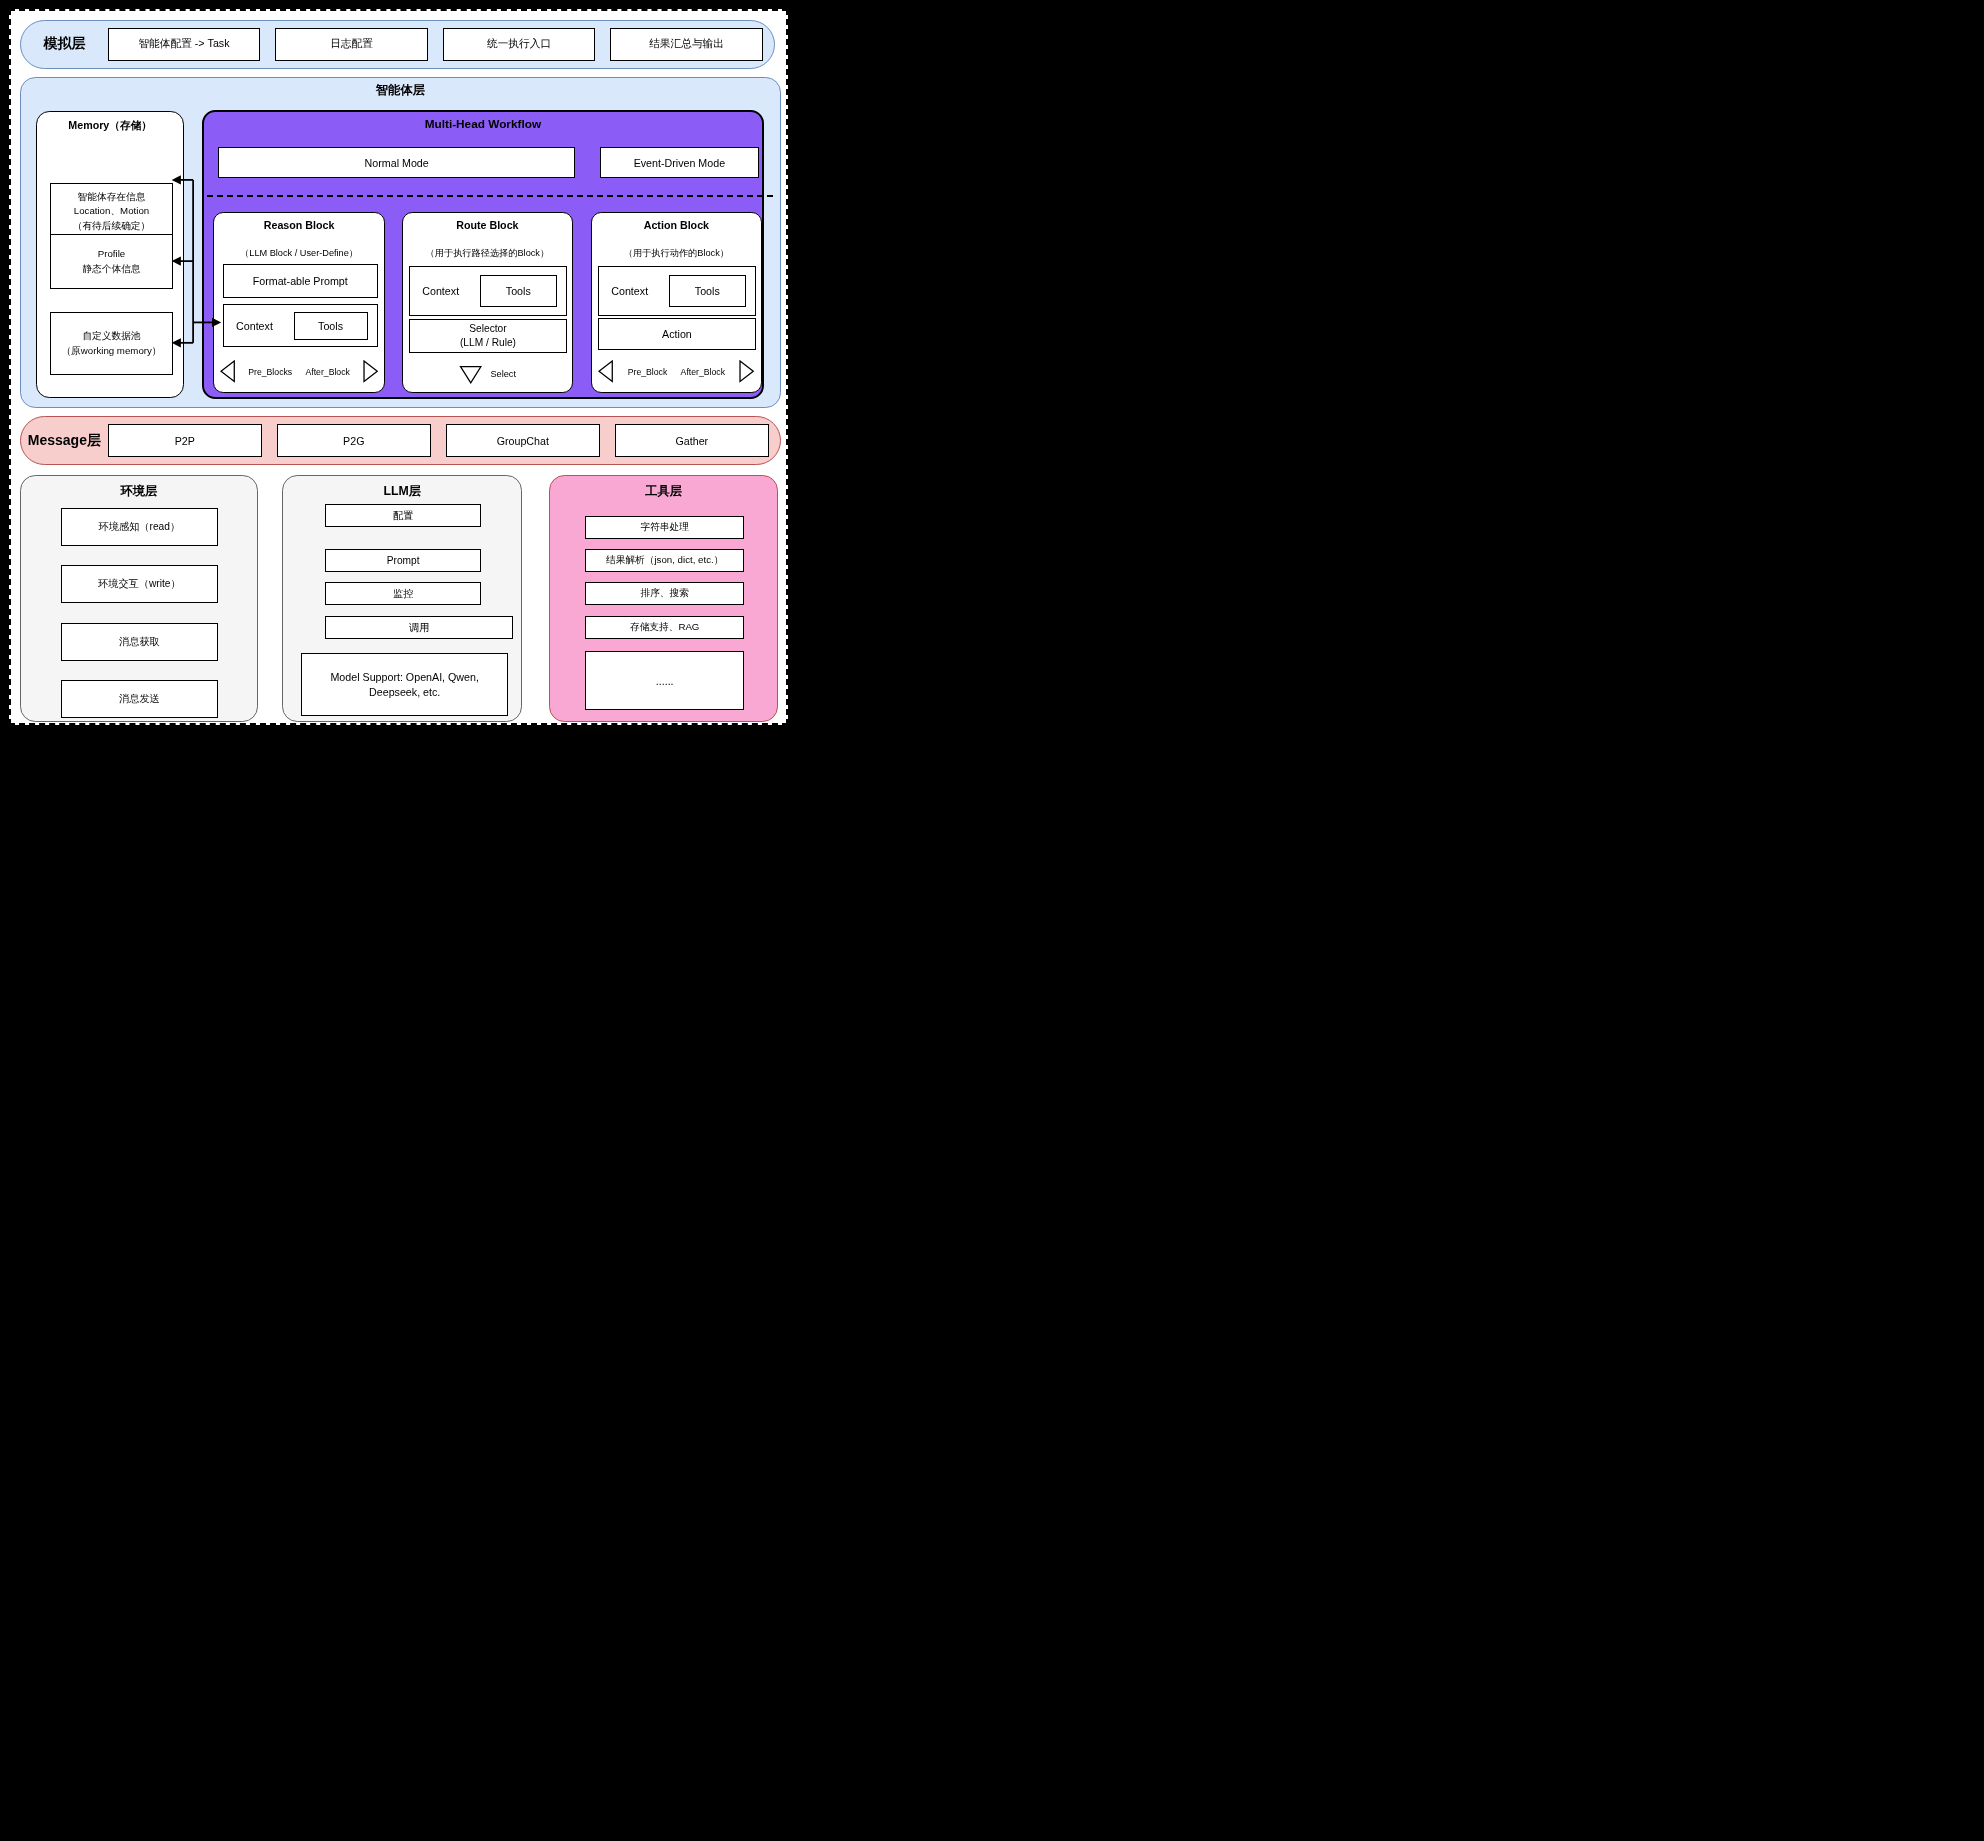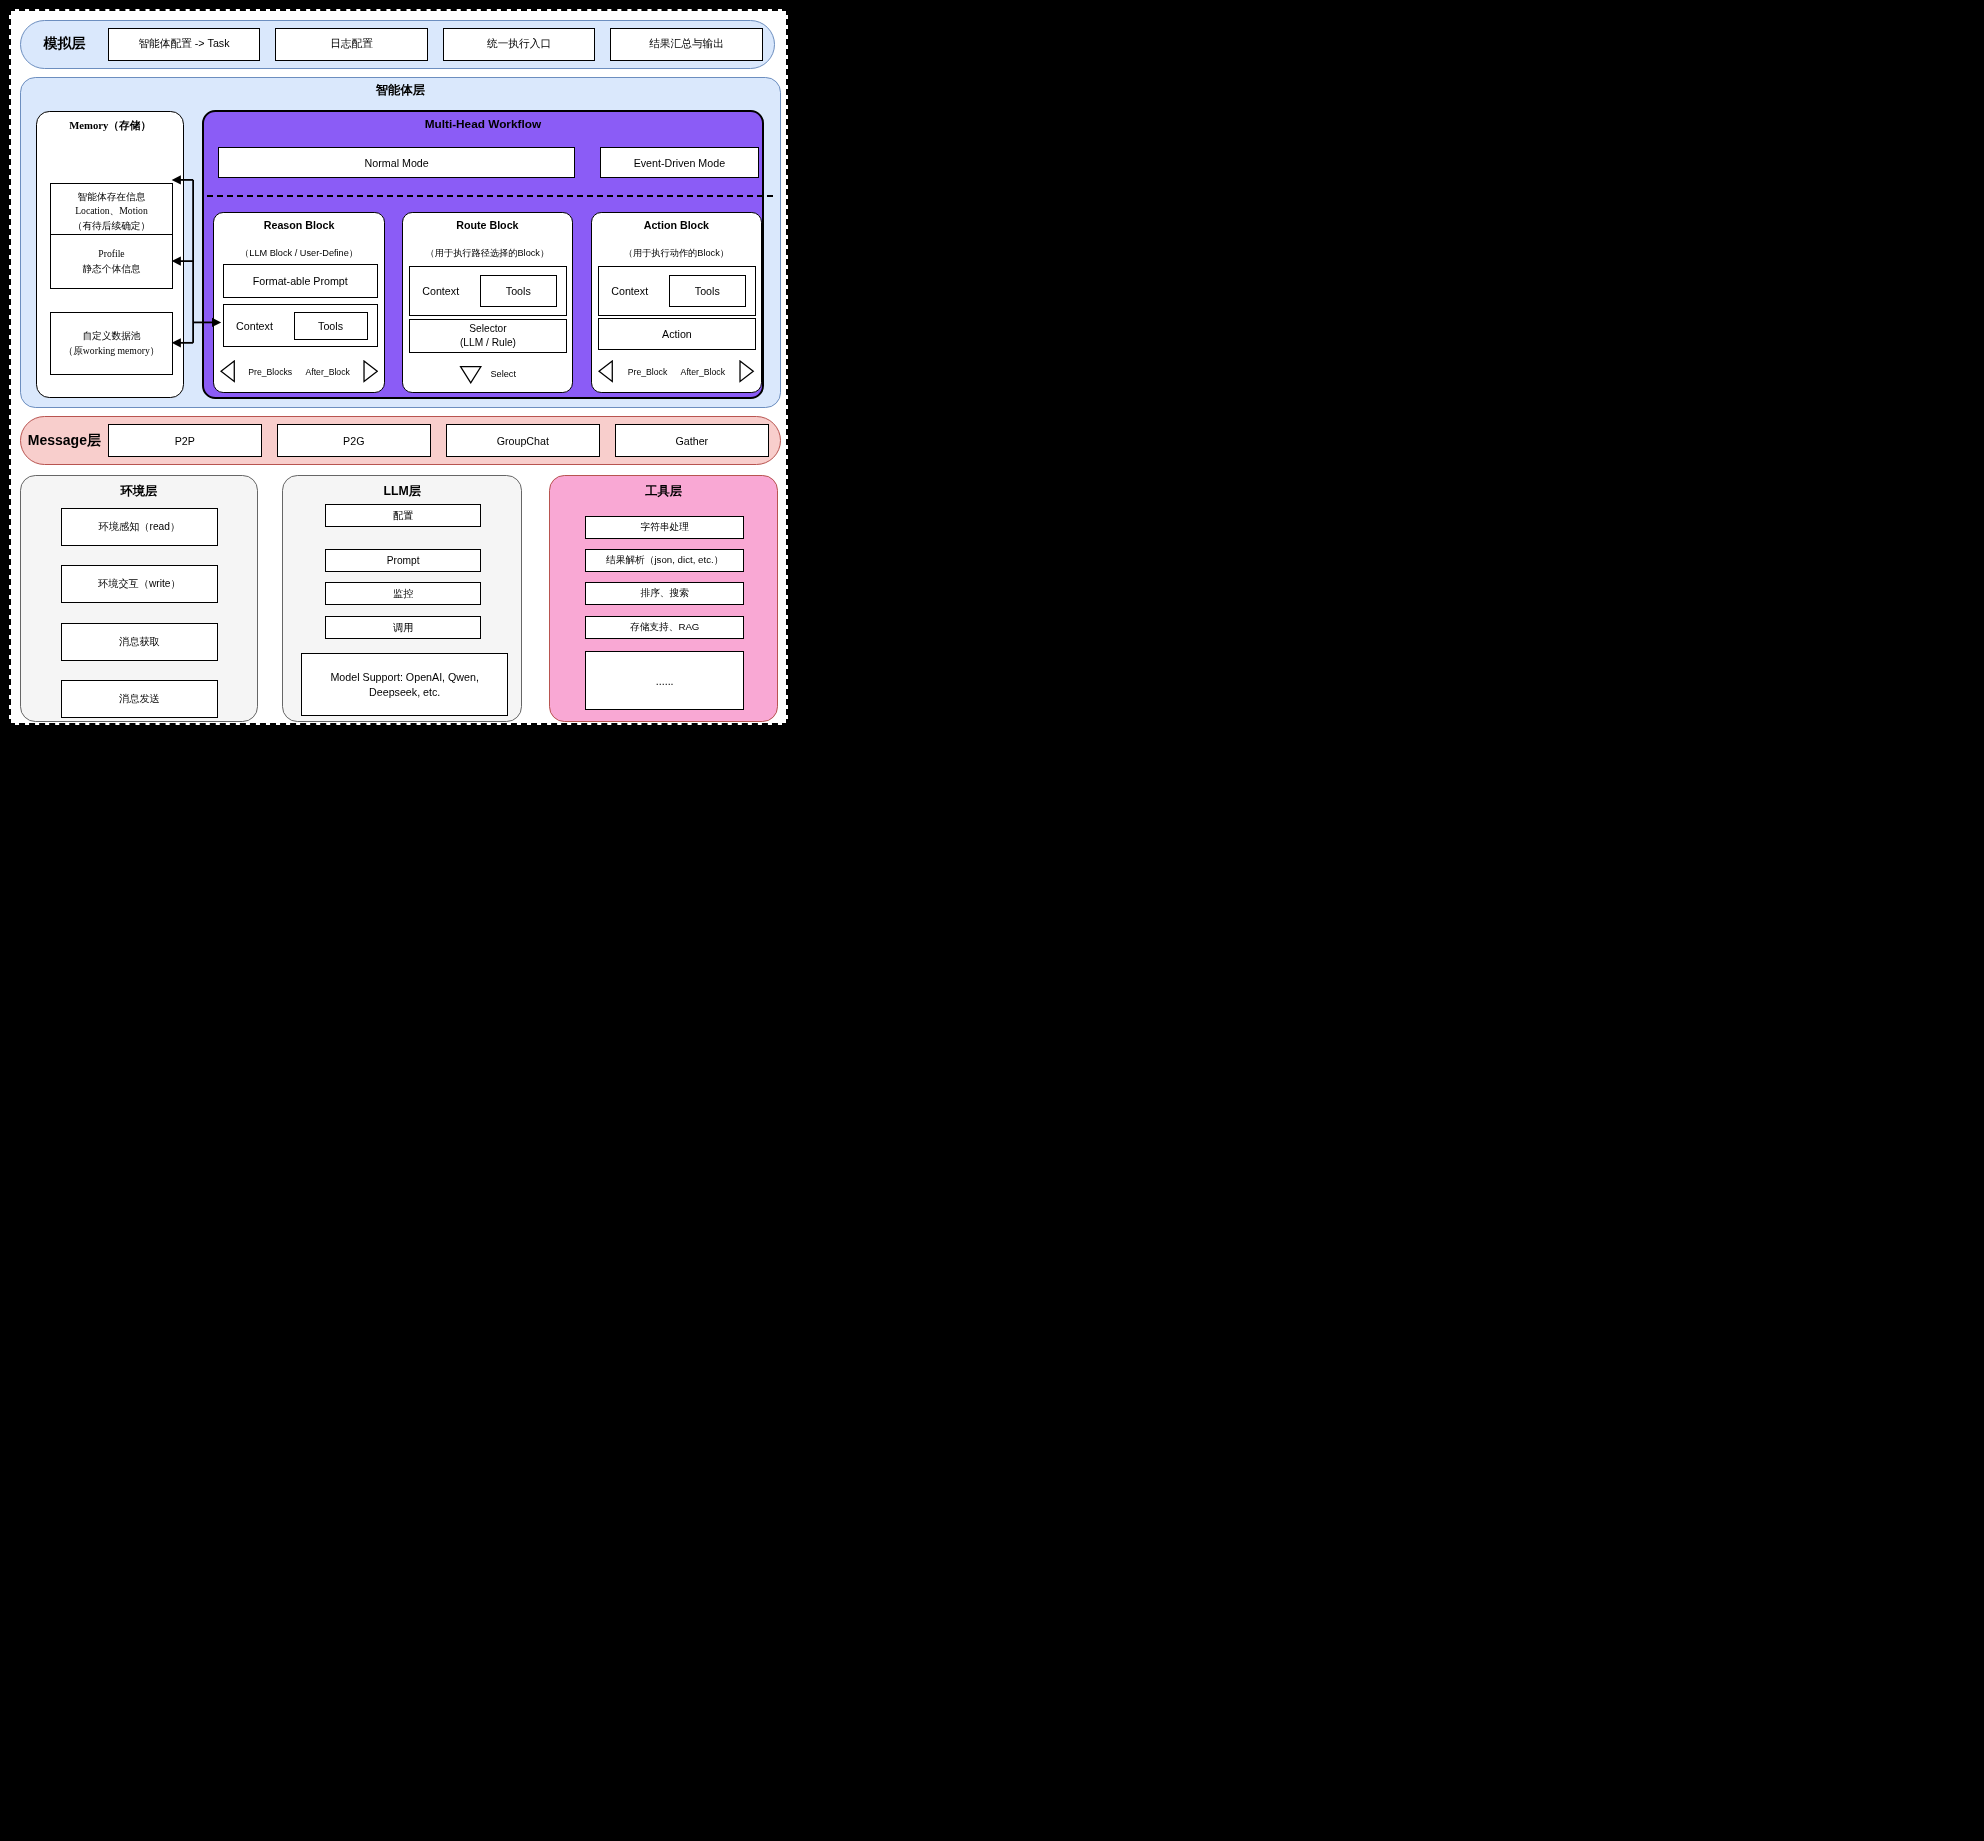--- a/index.html
+++ b/index.html
@@ -15,21 +15,21 @@
   .band-label{font-weight:bold;font-size:14px;flex:0 0 87px;text-align:center;}
   .band-boxes{flex:1;display:flex;gap:15.3px;margin-right:11.2px;height:33px;}
   .band-boxes .wbox{flex:1;}
   
   .wbox{background:#fff;border:1.5px solid #000;display:flex;align-items:center;justify-content:center;
         text-align:center;font-size:10.7px;box-sizing:border-box;}
   .thin{border-width:1.3px;}
   
   .agent{background:#dae8fc;border:1.5px solid #6c8ebf;border-radius:15.3px;}
   .sec-title{position:absolute;left:0;right:0;text-align:center;font-weight:bold;}
-  .panel{background:#fff;border:1.3px solid #000;border-radius:13.3px;font-family:Liberation Serif, serif;}
+  .panel{background:#fff;border:1.3px solid #000;border-radius:13.3px;}
   .workflow{background:#8b5cf6;border:2px solid #000;border-radius:13.3px;}
   .mem-item{background:#fff;border:1.3px solid #000;display:flex;align-items:center;justify-content:center;
             text-align:center;font-size:9.7px;line-height:1.5;white-space:pre-line;}
   .dash-div{position:absolute;border-top:2px dashed #000;height:0;}
   .block{position:absolute;background:#fff;border:1.5px solid #000;border-radius:10.2px;box-sizing:border-box;}
   .blk-title{margin-top:6.1px;text-align:center;font-weight:bold;font-size:10.7px;}
   .blk-sub{text-align:center;font-size:9.2px;margin-top:16px;}
   .ctx-row{position:absolute;background:#fff;border:1.3px solid #000;display:flex;align-items:center;
            justify-content:space-between;padding:0 9.2px 0 12.3px;box-sizing:border-box;}
   .ctx-label{font-size:10.7px;}
@@ -176,21 +176,21 @@
     <div class="abs wbox thin" style="left:40px;top:89px;width:157px;height:38px;font-size:10.2px;">环境交互（write）</div>
     <div class="abs wbox thin" style="left:40px;top:147px;width:157px;height:38px;font-size:10.2px;">消息获取</div>
     <div class="abs wbox thin" style="left:40px;top:204px;width:157px;height:38px;font-size:10.2px;">消息发送</div>
   </div>
 
   <div class="abs section gray" style="left:271px;top:464px;width:240px;height:247px;">
     <div class="sec-title" style="top:7.2px;font-size:12.3px;">LLM层</div>
     <div class="abs wbox thin" style="left:42px;top:28px;width:156px;height:23px;font-size:10.2px;">配置</div>
     <div class="abs wbox thin" style="left:42px;top:73px;width:156px;height:23px;font-size:10.2px;">Prompt</div>
     <div class="abs wbox thin" style="left:42px;top:106px;width:156px;height:23px;font-size:10.2px;">监控</div>
-    <div class="abs wbox thin" style="left:42px;top:140px;width:156px;height:23px;font-size:10.2px;">调用</div>
+    <div class="abs wbox thin" style="left:42px;top:140px;width:188px;height:23px;font-size:10.2px;">调用</div>
     <div class="abs wbox thin preline" style="left:18px;top:177px;width:207px;height:63px;font-size:10.7px;line-height:1.4;">Model Support: OpenAI, Qwen,
 Deepseek, etc.</div>
   </div>
 
   <div class="abs section pink2" style="left:538px;top:464px;width:229px;height:247px;">
     <div class="sec-title" style="top:7.2px;font-size:12.3px;">工具层</div>
     <div class="abs wbox thin" style="left:35px;top:40px;width:159px;height:23px;font-size:9.7px;">字符串处理</div>
     <div class="abs wbox thin" style="left:35px;top:73px;width:159px;height:23px;font-size:9.7px;">结果解析（json, dict, etc.）</div>
     <div class="abs wbox thin" style="left:35px;top:106px;width:159px;height:23px;font-size:9.7px;">排序、搜索</div>
     <div class="abs wbox thin" style="left:35px;top:140px;width:159px;height:23px;font-size:9.7px;">存储支持、RAG</div>

